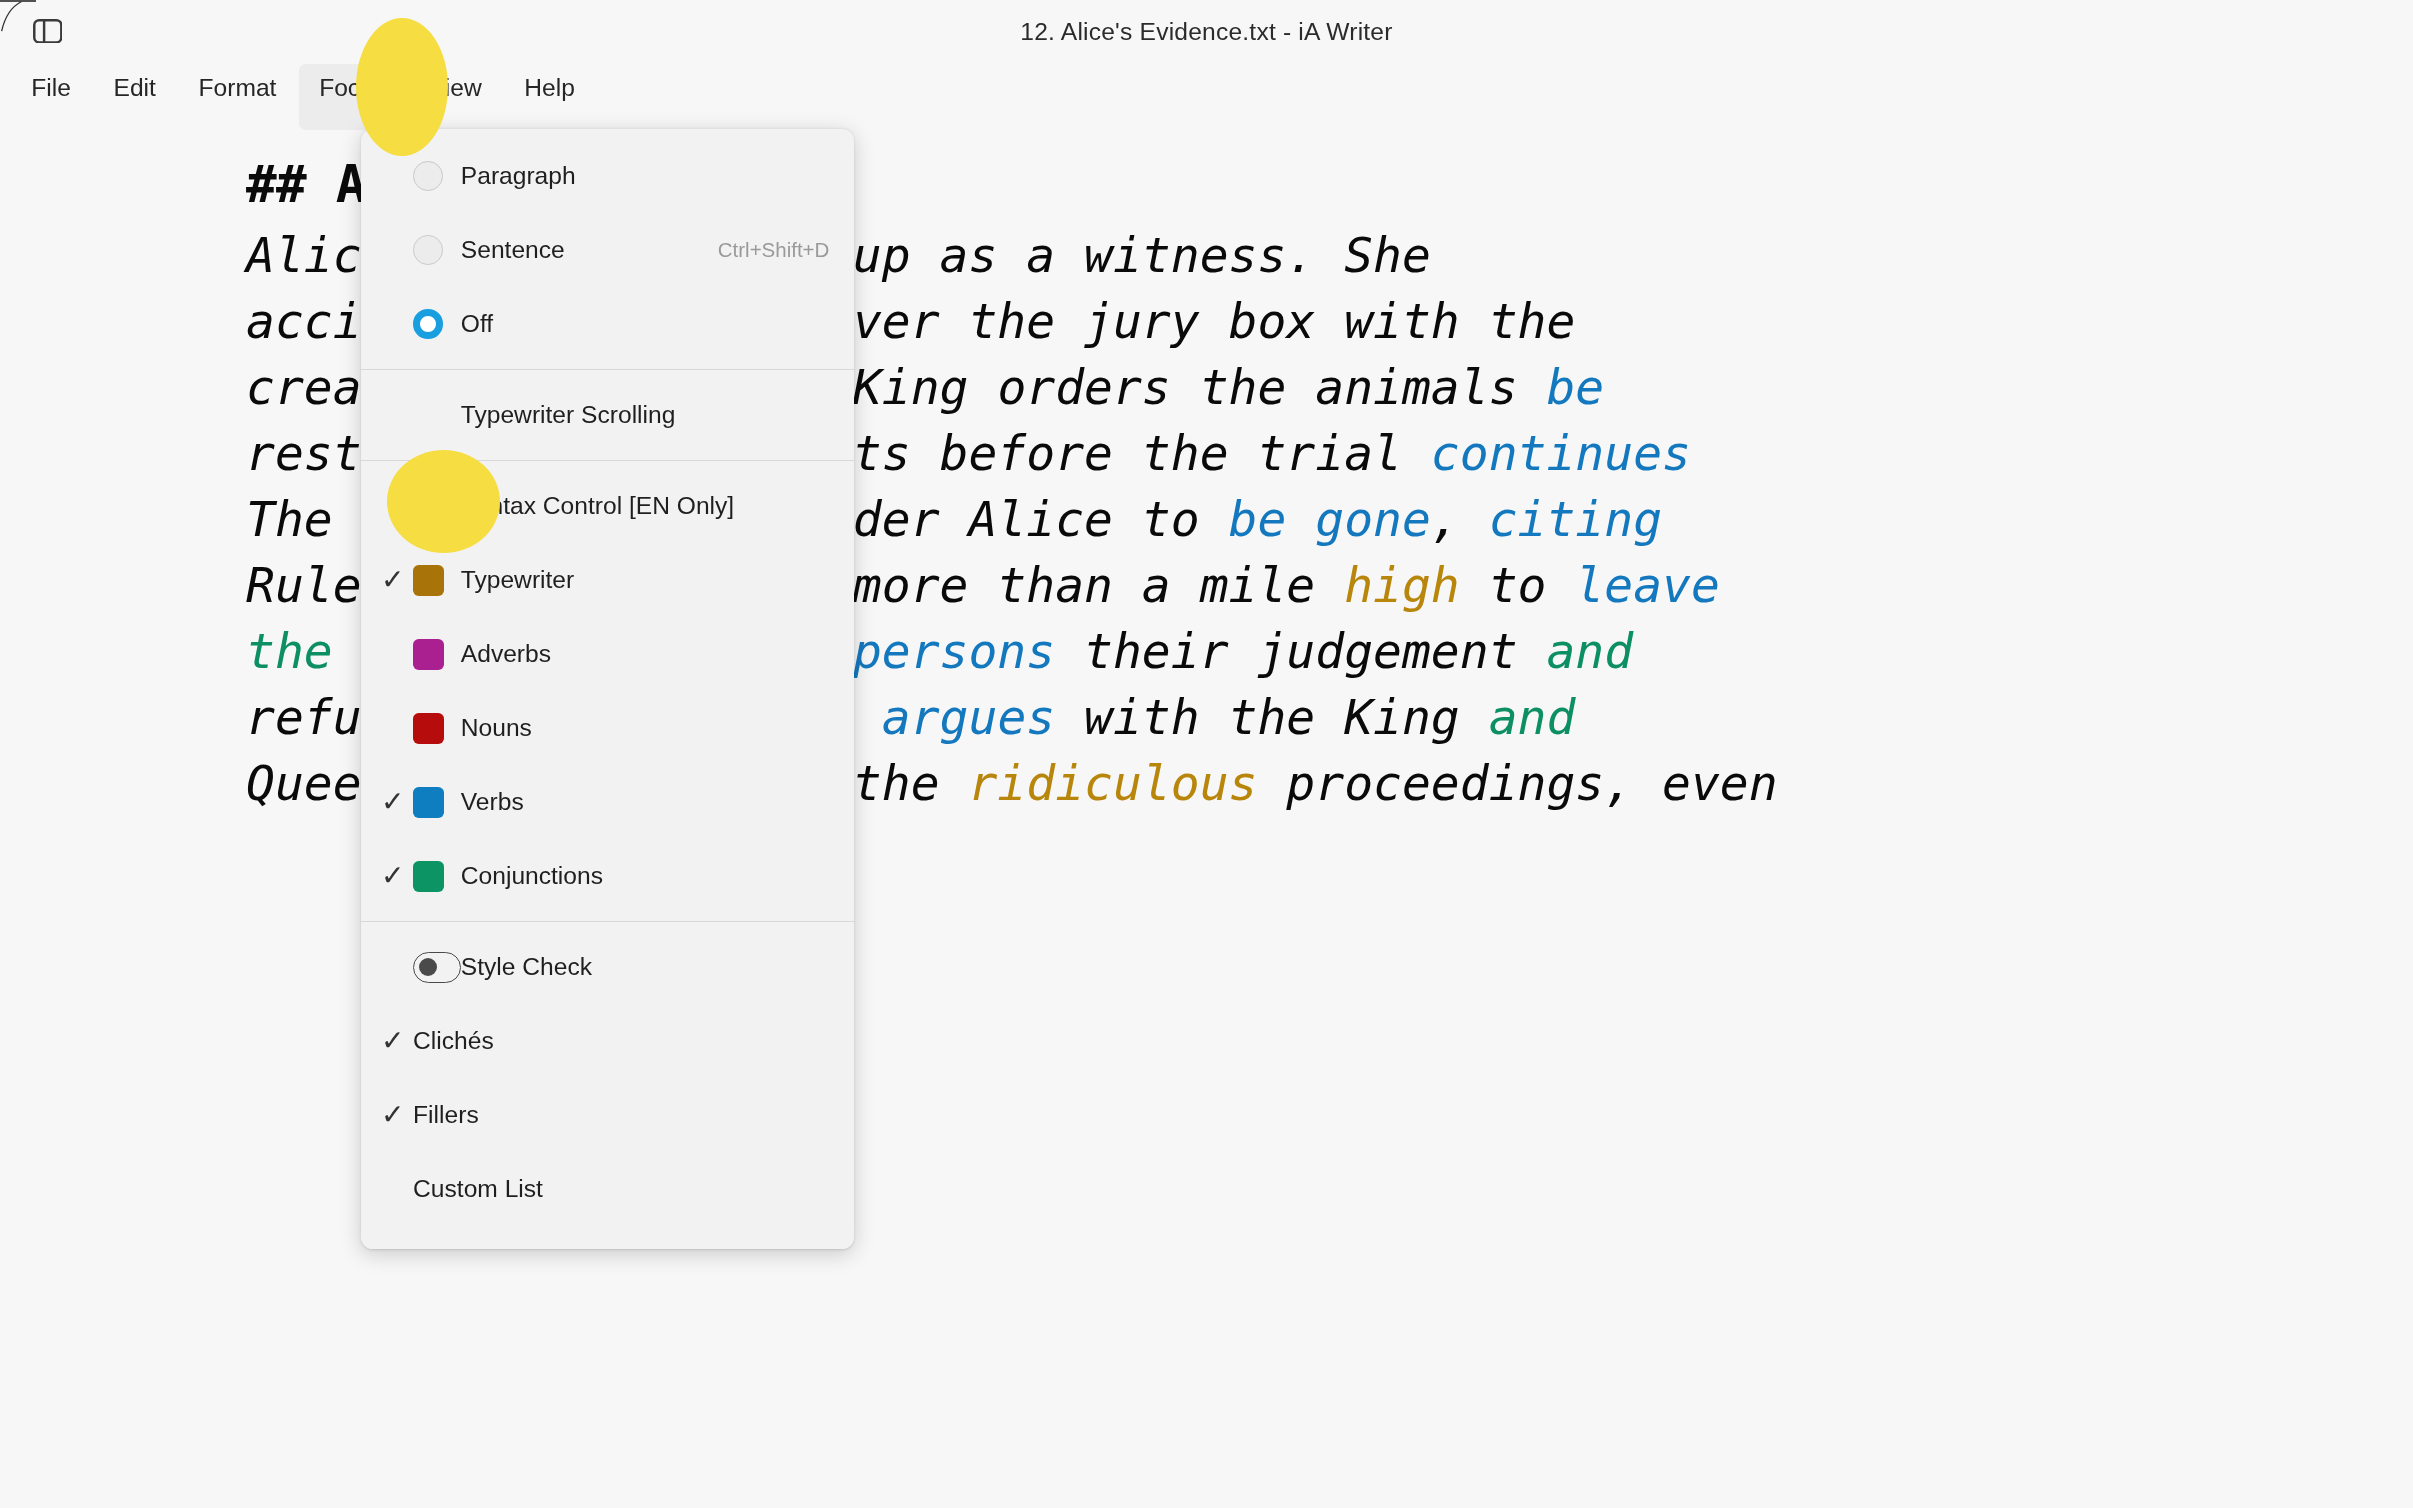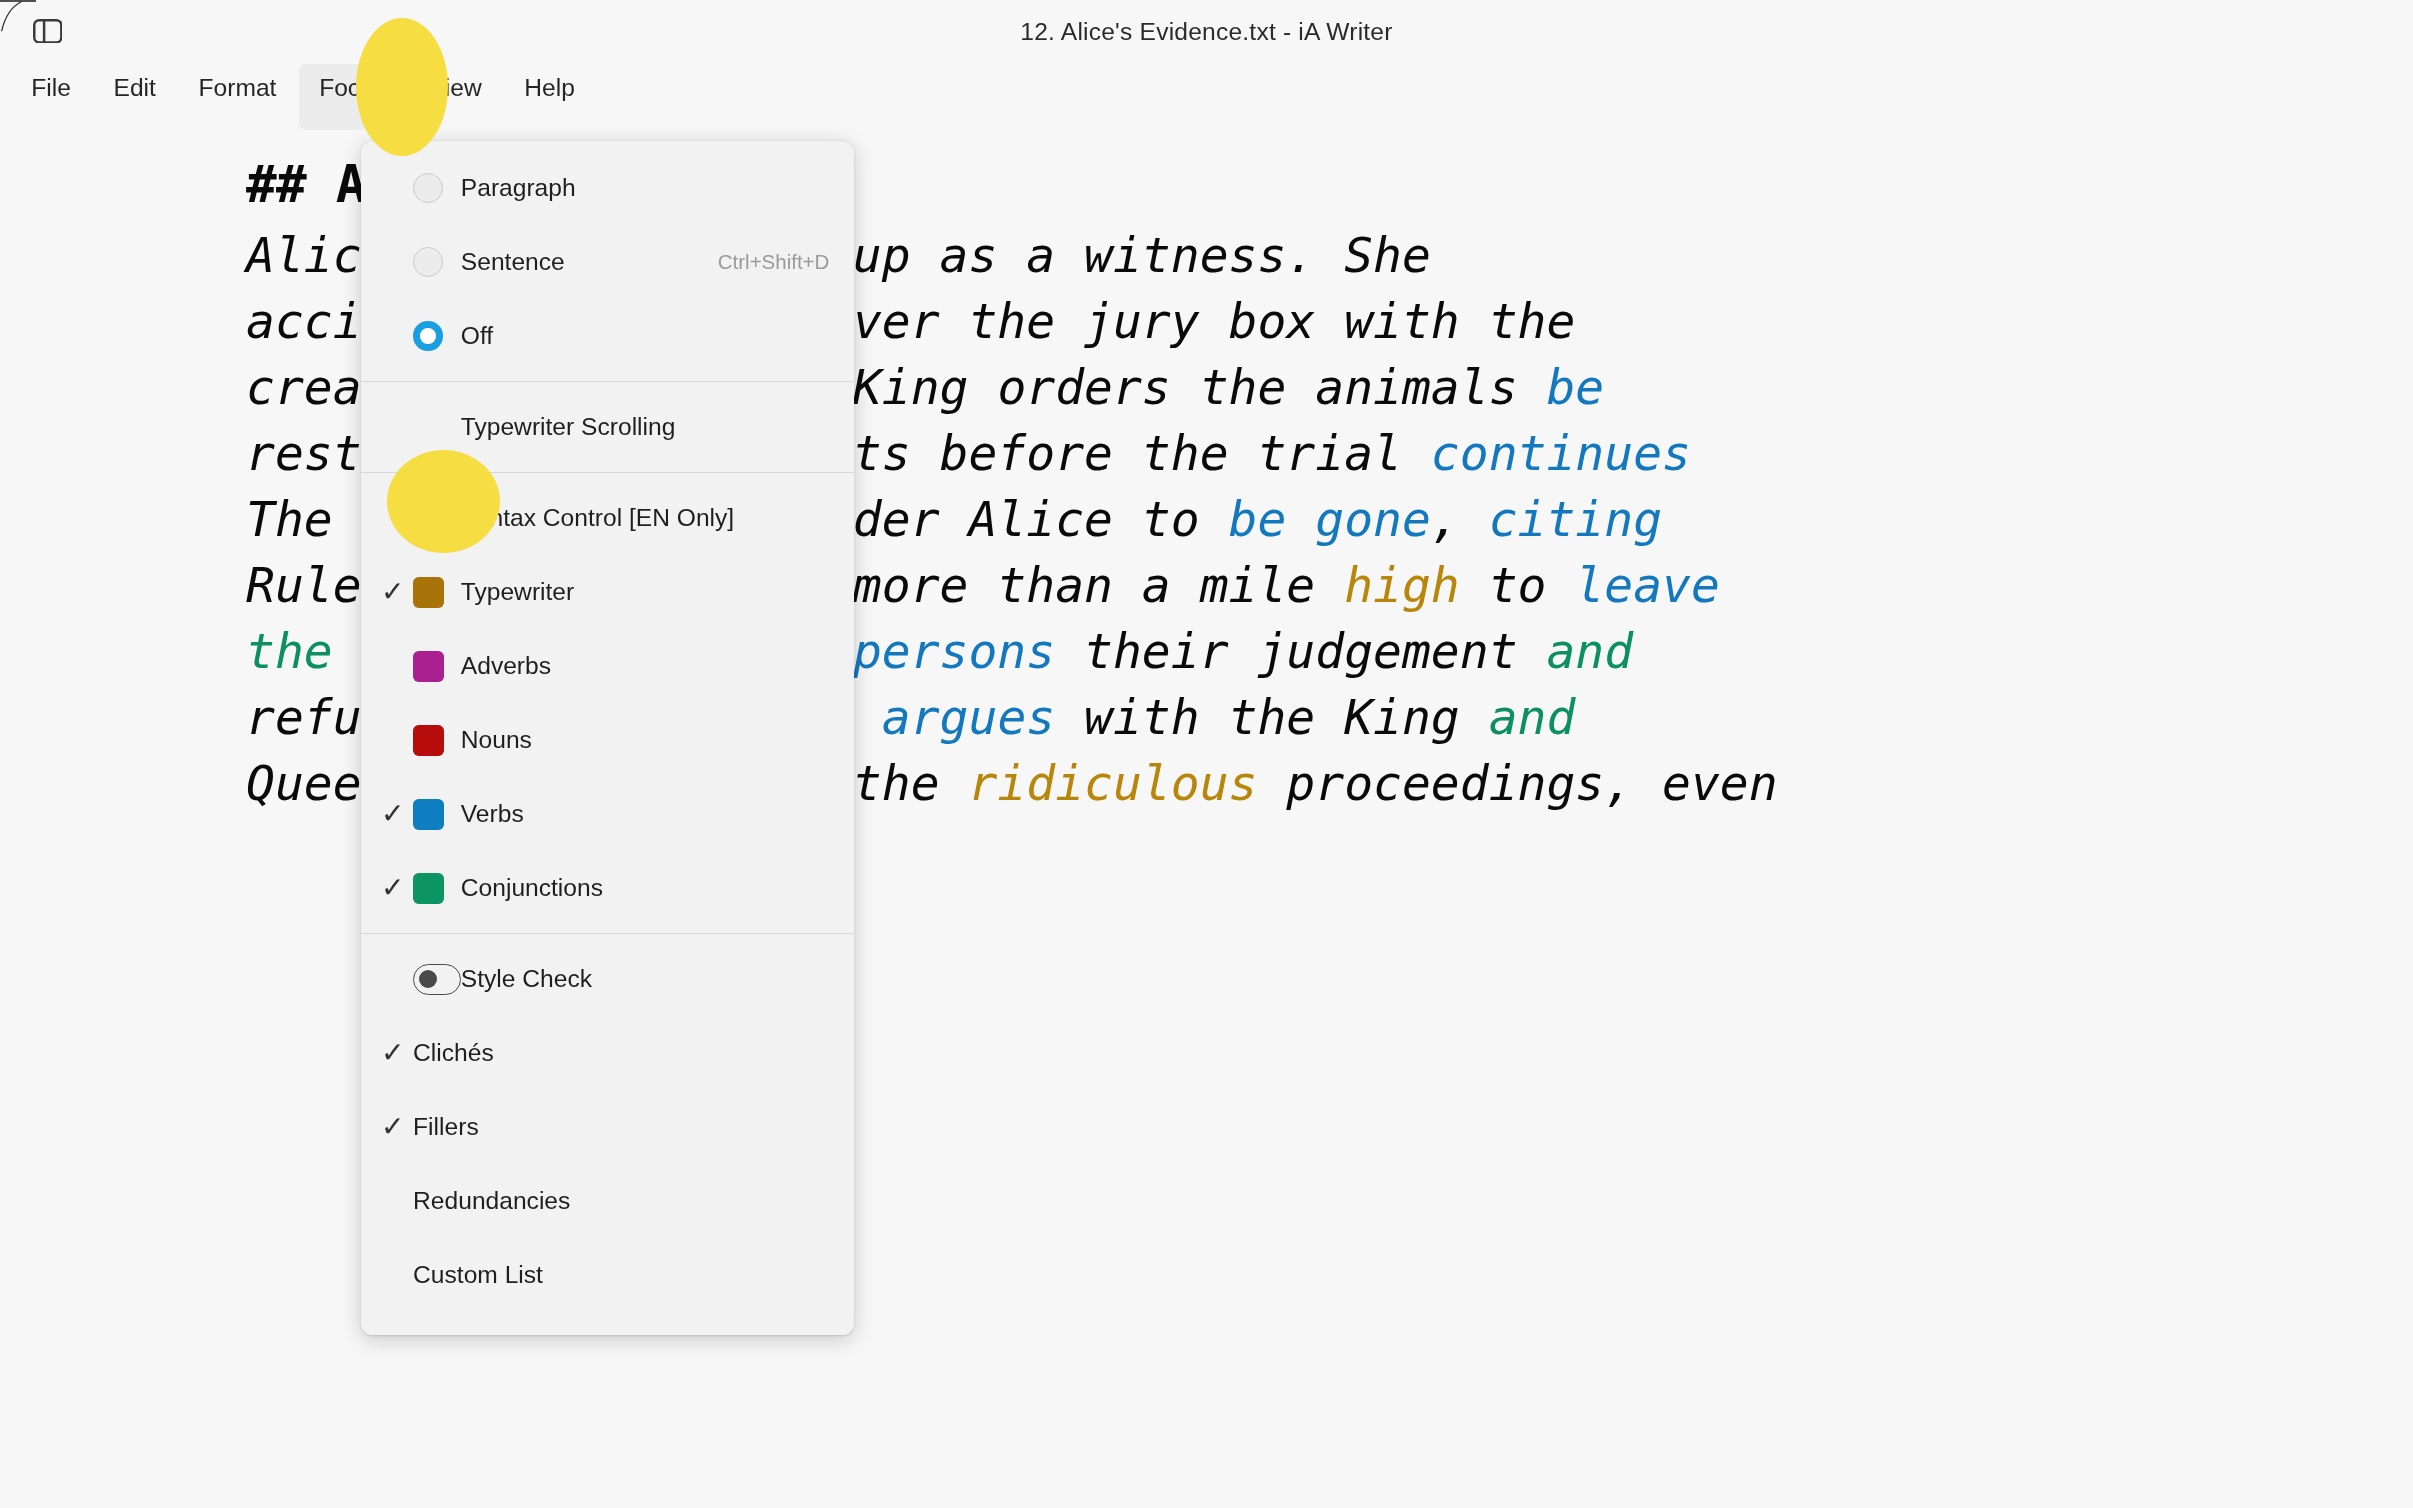--- a/index.html
+++ b/index.html
@@ -102,21 +102,21 @@
     left: 387px;
     top: 450px;
     width: 113px;
     height: 103px;
   }
 
   
   #focus-menu {
     position: absolute;
     left: 361px;
-    top: 141px;
+    top: 129px;
     width: 493px;
     background: #f2f2f2;
     border-radius: 11.5px;
     box-shadow: 0 4.9px 21.3px rgba(0,0,0,0.18), 0 0.8px 2.5px rgba(0,0,0,0.12);
     z-index: 50;
     padding: 4.9px 0 18px 0;
     box-sizing: border-box;
     overflow: hidden;
   }
   .menu-section {
@@ -419,25 +419,20 @@
         <span class="slot-mark" style="width:0;min-width:0"></span>
         <span class="menu-label">Clichés</span>
       </div>
 
       <div class="menu-row">
         <span class="slot-check">✓</span>
         <span class="slot-mark" style="width:0;min-width:0"></span>
         <span class="menu-label">Fillers</span>
       </div>
 
-      <div class="menu-row">
-        <span class="slot-check"></span>
-        <span class="slot-mark" style="width:0;min-width:0"></span>
-        <span class="menu-label">Redundancies</span>
-      </div>
 
       <div class="menu-row">
         <span class="slot-check"></span>
         <span class="slot-mark" style="width:0;min-width:0"></span>
         <span class="menu-label">Custom List</span>
       </div>
     </div>
 
   </div>
 

